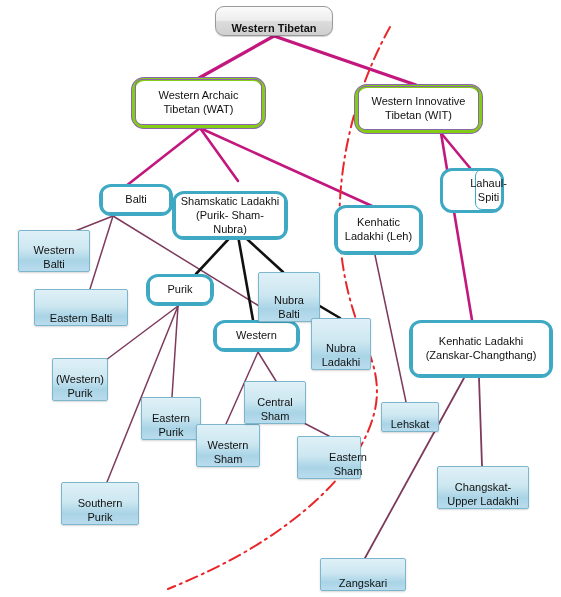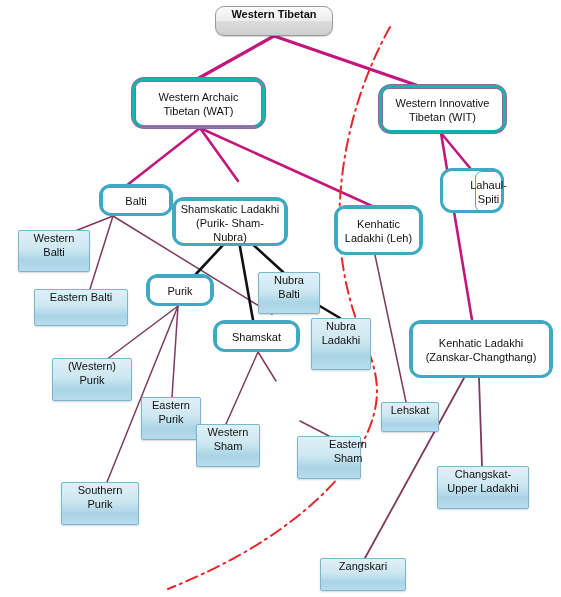--- a/index.html
+++ b/index.html
@@ -19,21 +19,21 @@
     position: absolute;
     left: 0;
     top: 0;
     width: 561px;
     height: 597px;
   }
   .node {
     position: absolute;
     box-sizing: border-box;
     display: flex;
-    align-items: flex-start;
+    align-items: flex-end;
     justify-content: center;
     text-align: center;
     color: #111111;
     font-size: 11px;
     line-height: 14px;
     z-index: 5;
   }
   .node span {
     display: block;
     padding: 0 3px;
@@ -42,21 +42,21 @@
   .node.root {
     border-radius: 9px;
     border: 1px solid #9a9a9a;
     background: linear-gradient(180deg, #fbfbfb 0%, #ededed 48%, #dcdcdc 52%, #cfcfcf 100%);
     box-shadow: 0 1px 1px rgba(0,0,0,0.18);
     font-weight: bold;
   }
   
   .node.purple-ring {
     border-radius: 12px;
-    border: 3px solid #14b8a6;
+    border: 3px solid #84cc16;
     background: #ffffff;
     box-shadow: 0 0 0 1.5px #ffffff inset, 0 0 0 1px #8a66ab;
   }
   .node.purple-ring .inner {
     border: 1px solid #8a66ab;
     border-radius: 7px;
     width: 100%;
     height: 100%;
     display: flex;
     align-items: center;
@@ -135,32 +135,32 @@
 
   <div class="node root" style="left:215px; top:6px; width:118px; height:30px;">
     <span>Western Tibetan</span>
   </div>
 
   <div class="node purple-ring" style="left:132px; top:78px; width:133px; height:50px;">
     <div class="inner">
         <span>Western Archaic Tibetan (WAT)</span>
       </div>
   </div>
-  <div class="node purple-ring" style="left:355px; top:85px; width:127px; height:48px;margin-left:24px;">
+  <div class="node purple-ring" style="left:355px; top:85px; width:127px; height:48px;">
     <div class="inner">
         <span>Western Innovative Tibetan (WIT)</span>
       </div>
   </div>
 
   <div class="node teal-ring" style="left:99px; top:184px; width:74px; height:32px;">
     <div class="inner">
         <span>Balti</span>
       </div>
   </div>
-  <div class="node teal-ring" style="left:172px; top:197px; width:116px; height:49px;">
+  <div class="node teal-ring" style="left:172px; top:191px; width:116px; height:49px;">
     <div class="inner">
         <span>Shamskatic Ladakhi (Purik- Sham- Nubra)</span>
       </div>
   </div>
   <div class="node teal-ring" style="left:334px; top:205px; width:89px; height:50px;">
     <div class="inner">
         <span>Kenhatic Ladakhi (Leh)</span>
       </div>
   </div>
   <div class="node teal-ring" style="left:440px; top:168px; width:64px; height:45px;padding-left:33px;">
@@ -181,44 +181,47 @@
     <span>Eastern Balti</span>
   </div>
 
   <div class="node teal-ring" style="left:146px; top:274px; width:68px; height:32px;">
     <div class="inner">
         <span>Purik</span>
       </div>
   </div>
   <div class="node teal-ring" style="left:213px; top:320px; width:87px; height:32px;">
     <div class="inner">
-        <span>Shamskat</span>
-      </div>
-  </div>
-
-  <div class="node leaf" style="left:258px; top:272px; width:62px; height:42px;">
+        <span>Western</span>
+      </div>
+  </div>
+
+  <div class="node leaf" style="left:258px; top:272px; width:62px; height:50px;">
     <span>Nubra Balti</span>
   </div>
   <div class="node leaf" style="left:311px; top:318px; width:60px; height:52px;">
     <span>Nubra Ladakhi</span>
   </div>
 
-  <div class="node leaf" style="left:52px; top:358px; width:80px; height:43px;">
+  <div class="node leaf" style="left:52px; top:358px; width:56px; height:43px;">
     <span>(Western) Purik</span>
   </div>
   <div class="node leaf" style="left:141px; top:397px; width:60px; height:43px;">
     <span>Eastern Purik</span>
   </div>
   <div class="node leaf" style="left:61px; top:482px; width:78px; height:43px;">
     <span>Southern Purik</span>
   </div>
 
   <div class="node leaf" style="left:196px; top:424px; width:64px; height:43px;">
     <span>Western Sham</span>
   </div>
+  <div class="node leaf" style="left:244px; top:381px; width:62px; height:43px;">
+    <span>Central Sham</span>
+  </div>
   <div class="node leaf" style="left:297px; top:436px; width:64px; height:43px;padding-left:38px;">
     <span>Eastern Sham</span>
   </div>
 
   <div class="node leaf" style="left:381px; top:402px; width:58px; height:30px;">
     <span>Lehskat</span>
   </div>
   <div class="node leaf" style="left:437px; top:466px; width:92px; height:43px;">
     <span>Changskat-Upper Ladakhi</span>
   </div>

